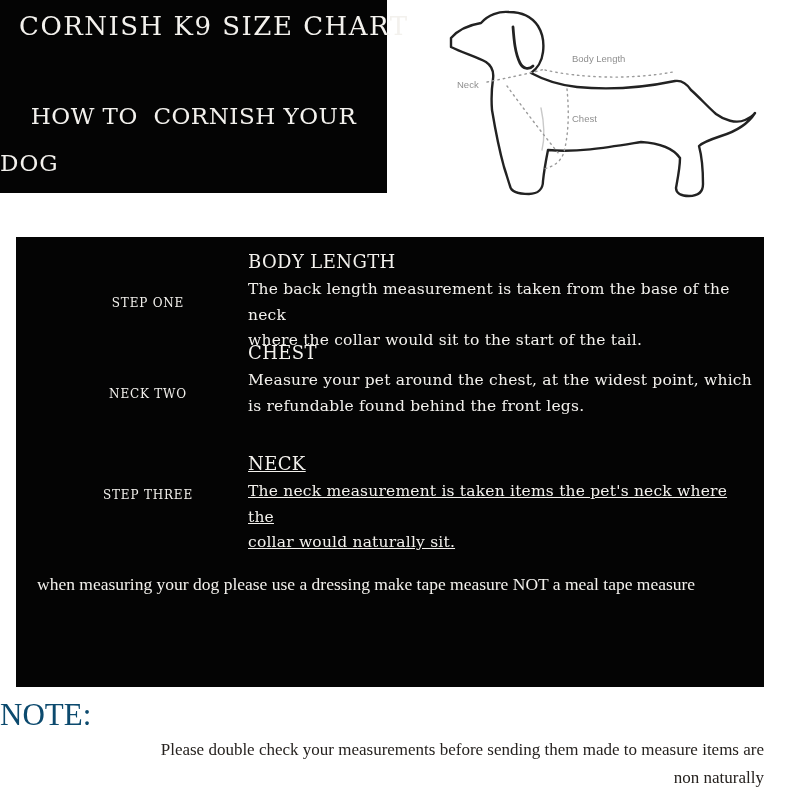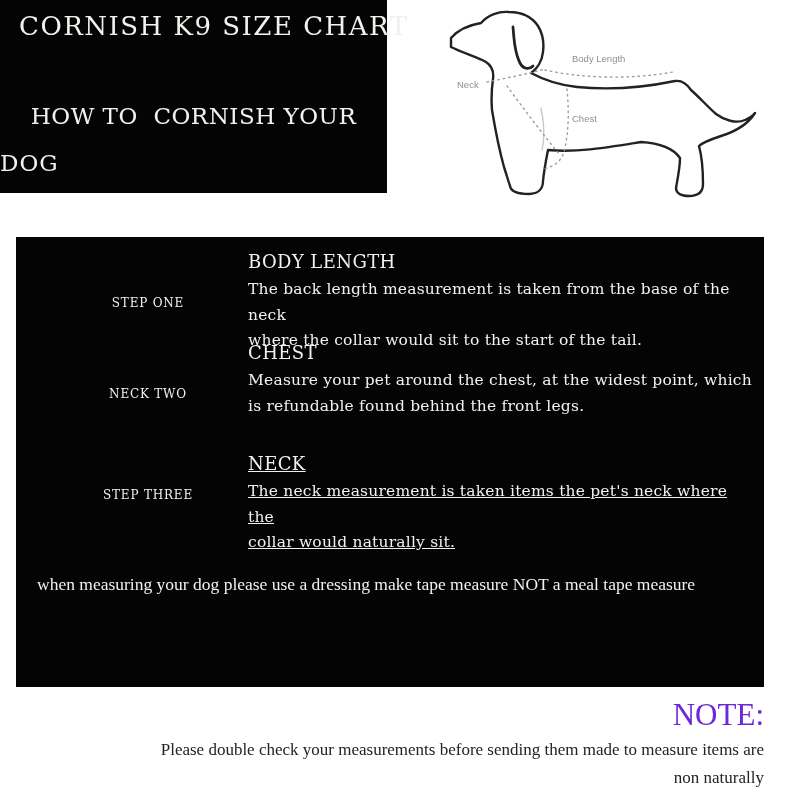--- a/index.html
+++ b/index.html
@@ -122,24 +122,24 @@
     font-size: 17.5px;
     white-space: nowrap;
     text-align: right;
   }
 
   
   .note-title {
     position: absolute;
     top: 697px; left: 0;
     width: 100%;
-    text-align: right;
+    text-align: left;
     font-family: "Liberation Serif", serif;
     font-size: 31px;
-    color: #6d28d9;
+    color: #0c4a6e;
   }
   .note-para {
     position: absolute;
     top: 736px; left: 0;
     width: 100%;
     text-align: right;
     font-family: "Liberation Serif", serif;
     font-size: 17px;
     line-height: 28px;
     color: #26221f;

